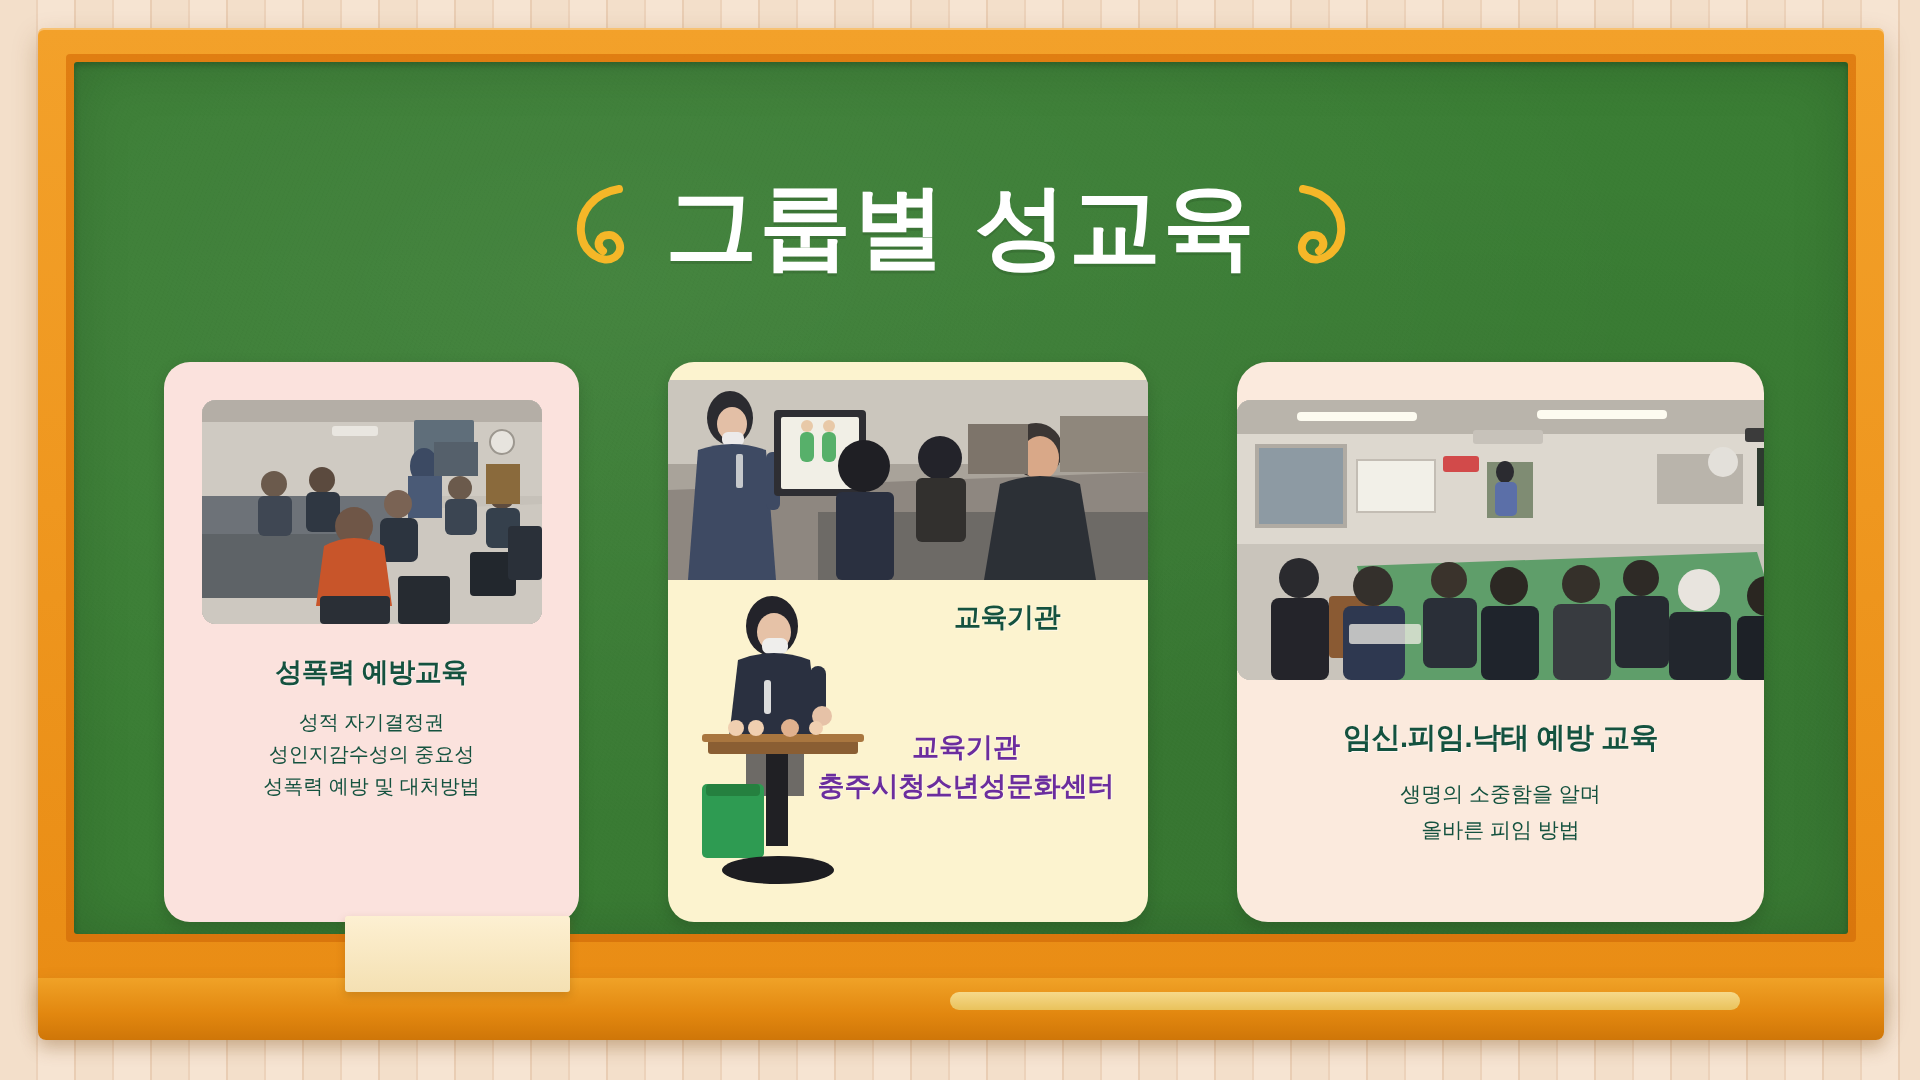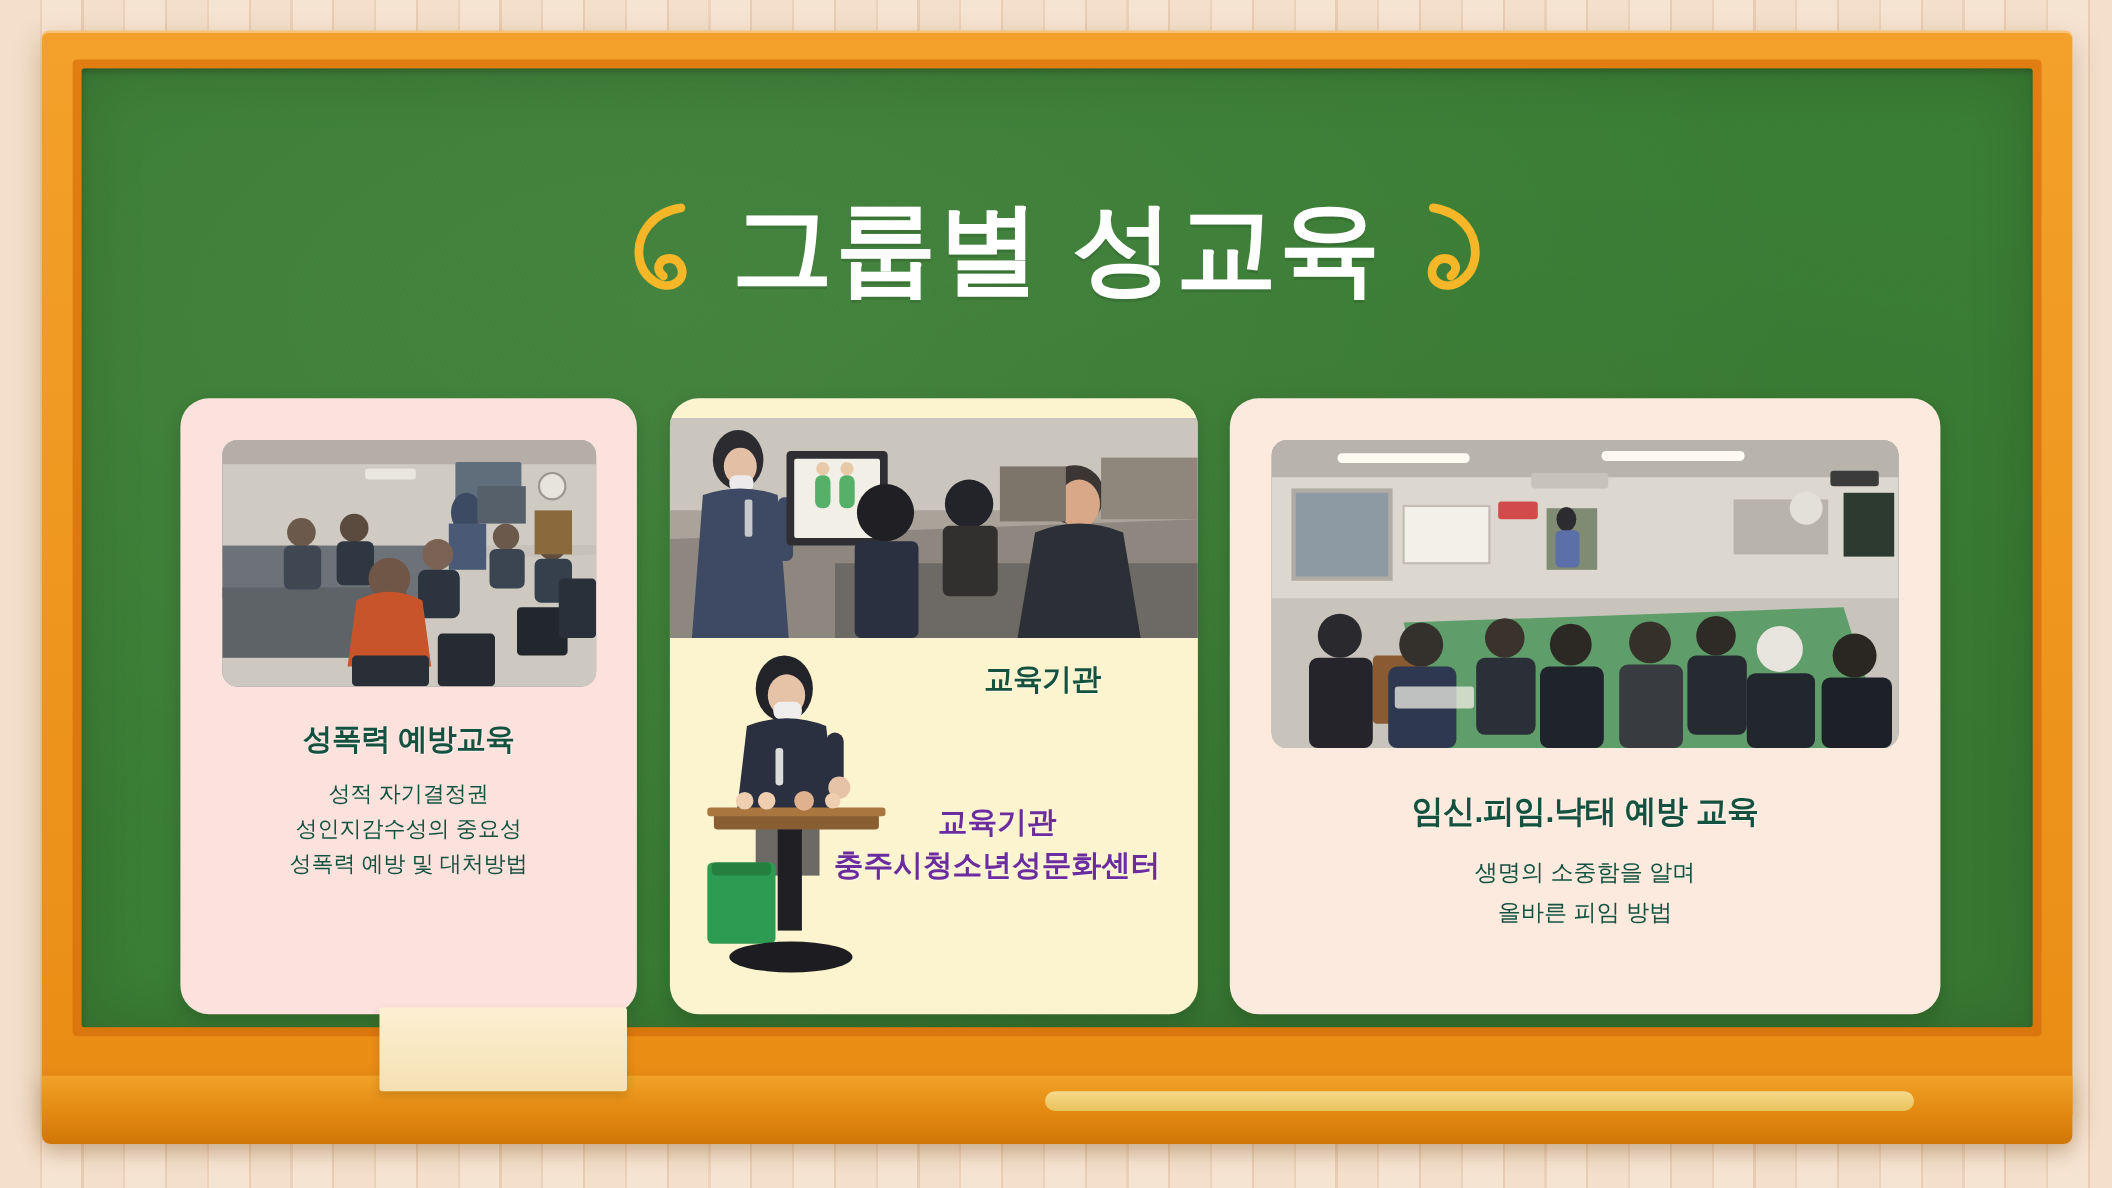--- a/index.html
+++ b/index.html
@@ -98,21 +98,21 @@
     align-items: flex-start;
   }
   .card {
     border-radius: 26px;
     position: relative;
     overflow: hidden;
     box-shadow: 0 6px 16px rgba(0,0,0,0.15);
   }
   #card-left   { width: 415px; height: 560px; background: #fbe2dd; }
   #card-middle { width: 480px; height: 560px; background: #fcf3cf; }
-  #card-right  { width: 646px; height: 560px; background: #fbeadd; }
+  #card-right  { width: 527px; height: 560px; background: #fbeadd; border-radius: 31px; }
 
   .photo {
     border-radius: 14px;
     overflow: hidden;
     position: relative;
     background: #8a8f92;
   }
   .card-title {
     text-align: center;
     font-weight: 700;

